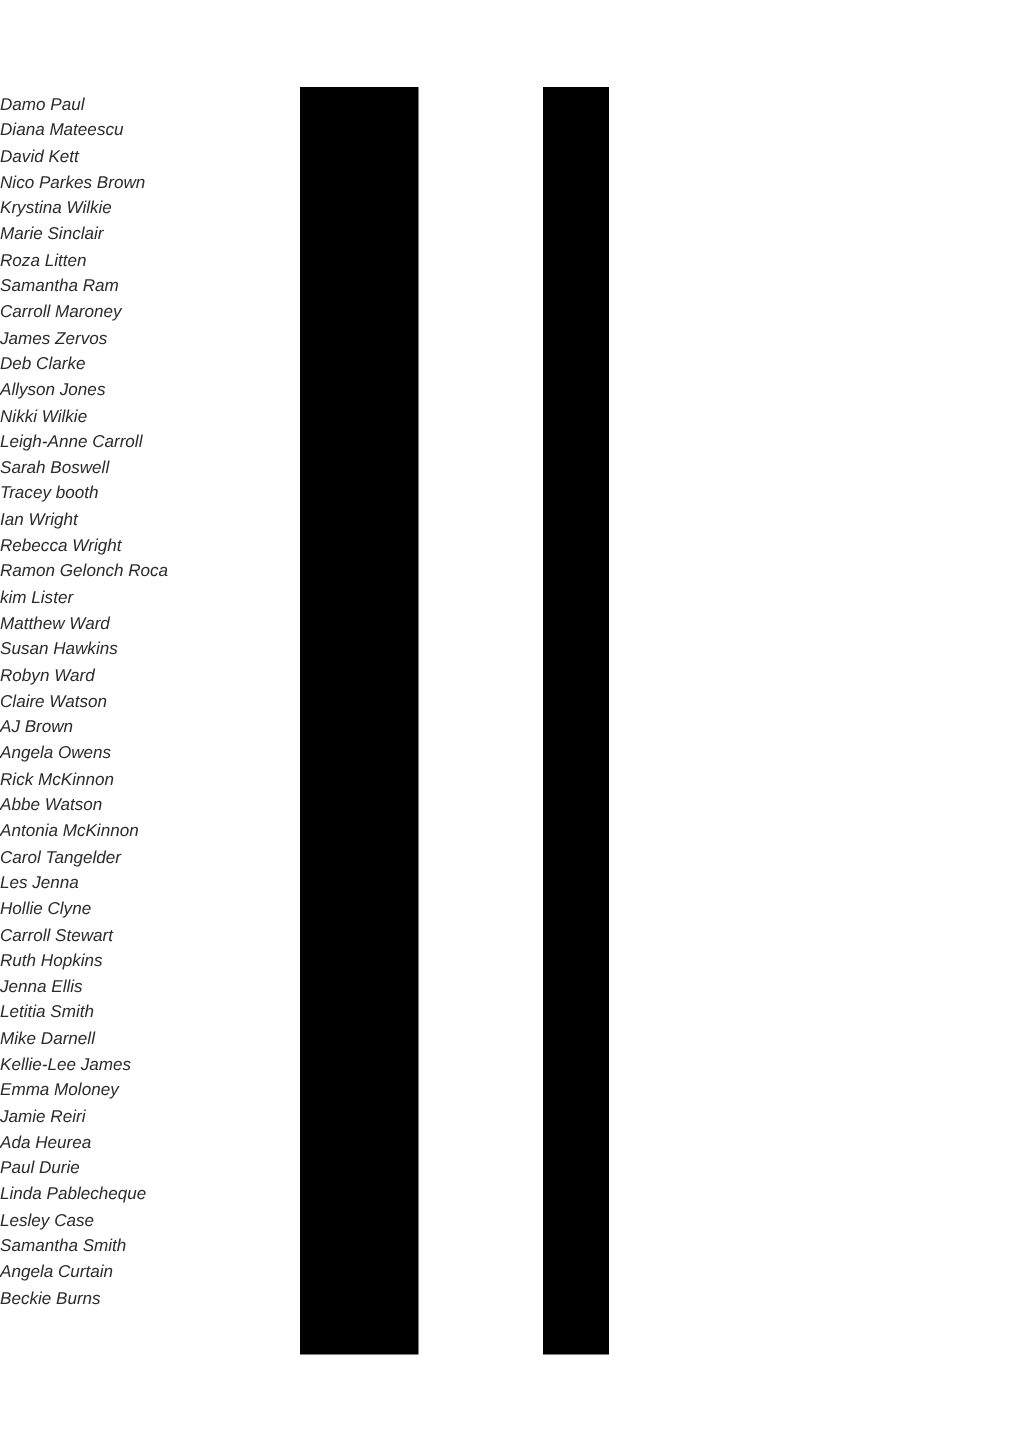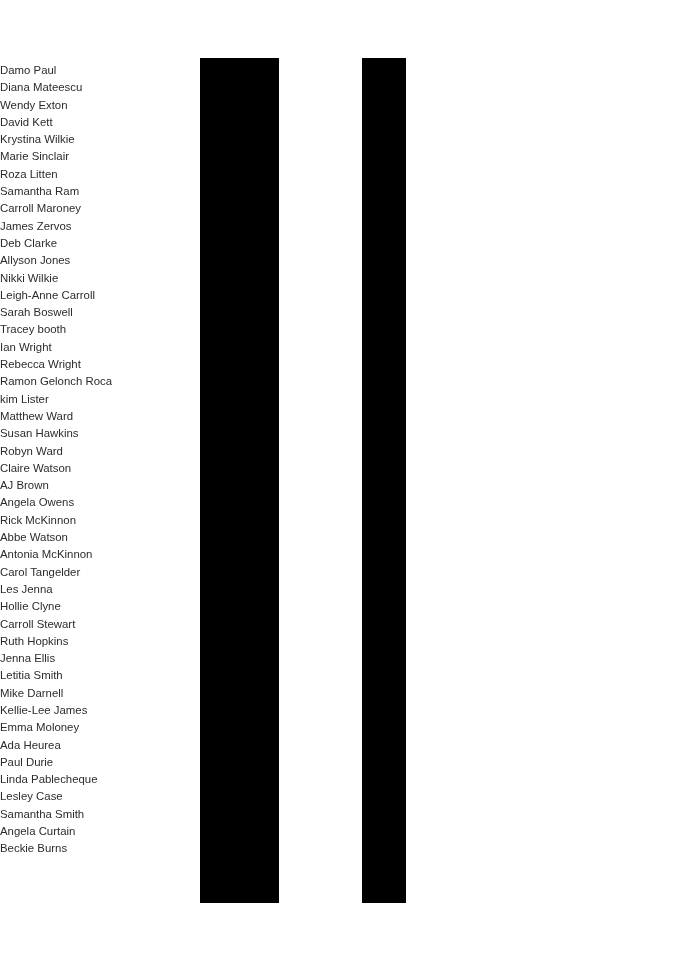--- a/index.html
+++ b/index.html
@@ -14,20 +14,21 @@
     font-family: "Liberation Sans", sans-serif;
     overflow: hidden;
     position: relative;
   }
 
   #page {
     position: relative;
     width: 573px;
     height: 955px;
     background: #ffffff;
+    font-style: italic;
   }
 
   
   .redaction-bar {
     position: absolute;
     background: #000000;
     top: 58px;
     height: 845px;
   }
   #redaction-bar-1 { left: 200px; width: 79px; }
@@ -81,34 +82,34 @@
           </td>
         </tr>
         <tr>
           <td class="col-name">Diana Mateescu</td>
           <td class="col-spacer"></td>
           <td>
             <span class="row-right"></span>
           </td>
         </tr>
         <tr>
-          <td class="col-name">Wendy Exton</td>
-          <td class="col-spacer"></td>
-          <td>
-            <span class="row-right"></span>
-          </td>
-        </tr>
-        <tr>
           <td class="col-name">David Kett</td>
           <td class="col-spacer"></td>
           <td>
             <span class="row-right"></span>
           </td>
         </tr>
         <tr>
+          <td class="col-name">Nico Parkes Brown</td>
+          <td class="col-spacer"></td>
+          <td>
+            <span class="row-right"></span>
+          </td>
+        </tr>
+        <tr>
           <td class="col-name">Krystina Wilkie</td>
           <td class="col-spacer"></td>
           <td>
             <span class="row-right"></span>
           </td>
         </tr>
         <tr>
           <td class="col-name">Marie Sinclair</td>
           <td class="col-spacer"></td>
           <td>
@@ -334,20 +335,27 @@
         </tr>
         <tr>
           <td class="col-name">Kellie-Lee James</td>
           <td class="col-spacer"></td>
           <td>
             <span class="row-right"></span>
           </td>
         </tr>
         <tr>
           <td class="col-name">Emma Moloney</td>
+          <td class="col-spacer"></td>
+          <td>
+            <span class="row-right"></span>
+          </td>
+        </tr>
+        <tr>
+          <td class="col-name">Jamie Reiri</td>
           <td class="col-spacer"></td>
           <td>
             <span class="row-right"></span>
           </td>
         </tr>
         <tr>
           <td class="col-name">Ada Heurea</td>
           <td class="col-spacer"></td>
           <td>
             <span class="row-right"></span>

